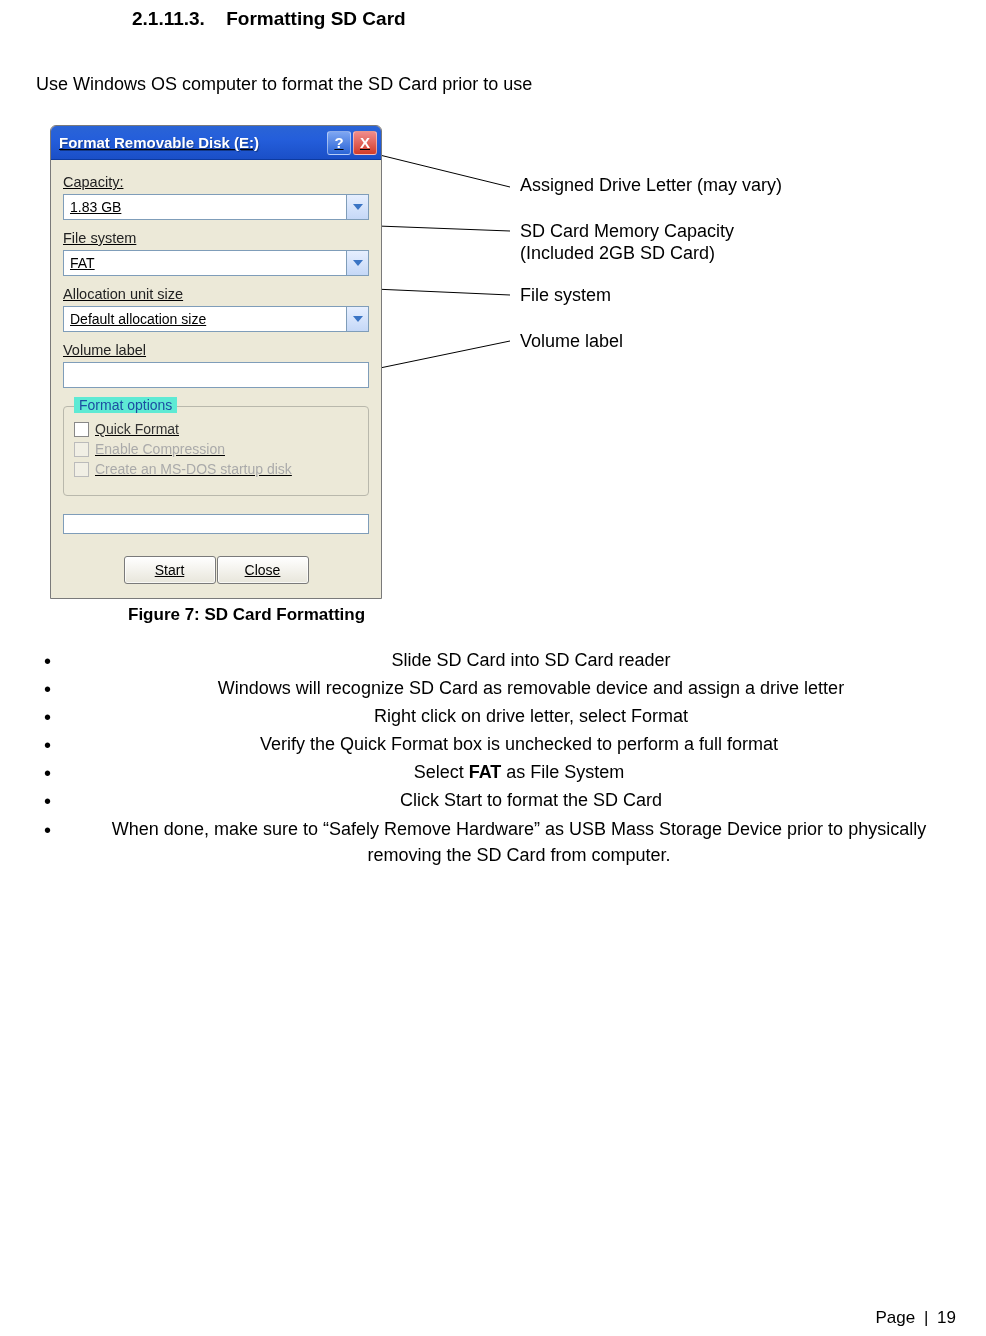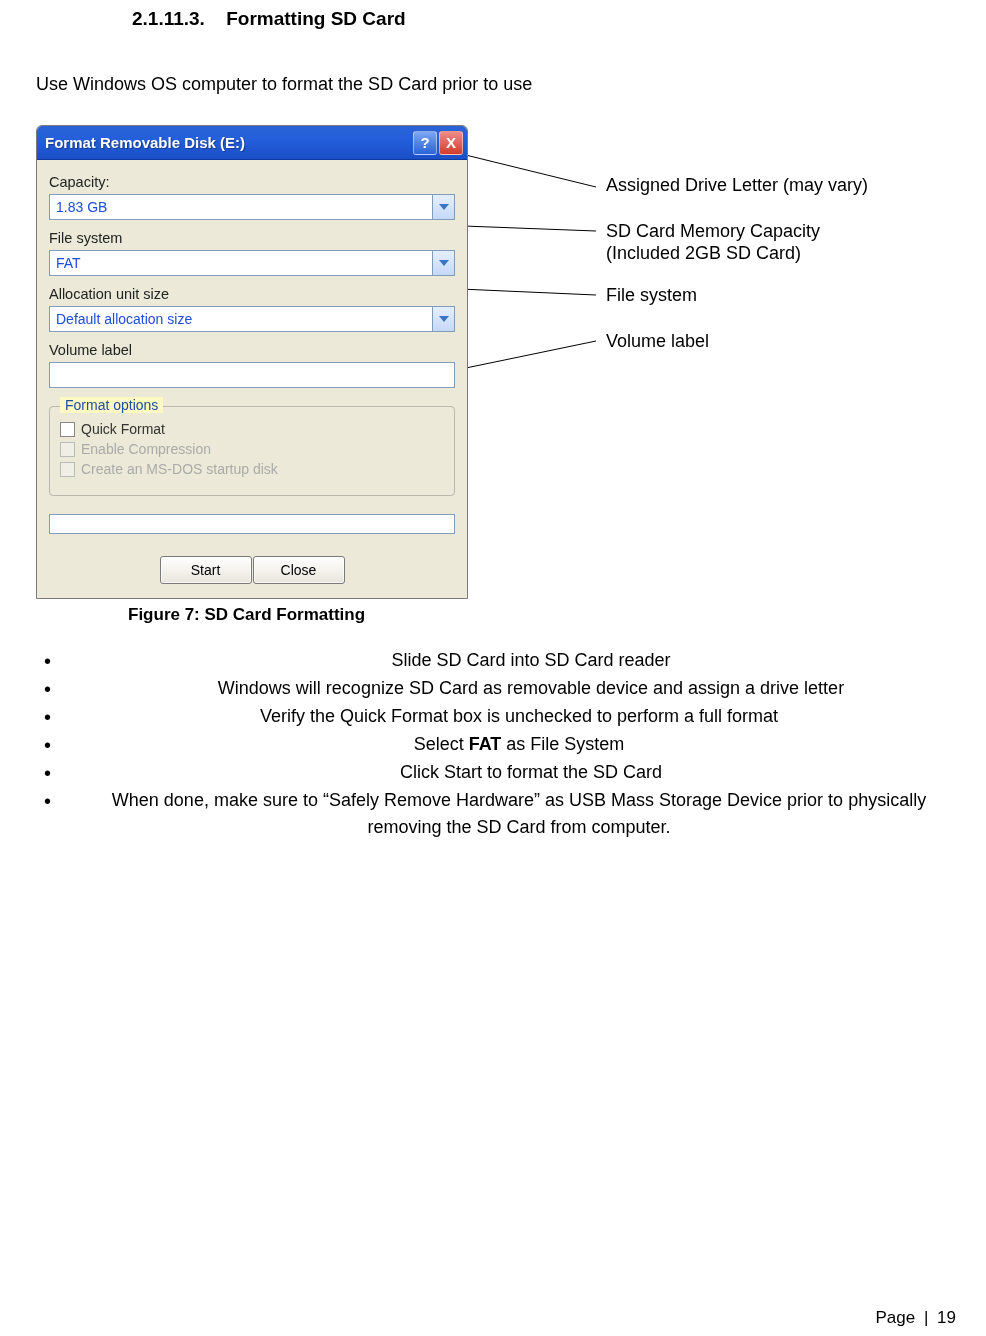--- a/index.html
+++ b/index.html
@@ -22,27 +22,29 @@
   }
   .section-no { margin-right: 16px; }
   .intro { margin-top: 44px; }
 
   
   .content-row { display: flex; align-items: flex-start; margin-top: 28px; }
 
   
   .dialog-wrap { position: relative; }
   .dialog {
-    width: 432px;
+    width: 332px;
     border: 1px solid #7a7a7a;
     background: #ece9d8;
     border-radius: 6px 6px 0 0;
     overflow: hidden;
+    margin-left: 14px;
     margin-top: 2px;
     box-shadow: 0 0 0 1px #5b6fb6 inset;
+    text-decoration: underline;
   }
   .titlebar {
     height: 34px;
     background: linear-gradient(180deg, #2a64d6 0%, #245edb 40%, #1a4fc7 100%);
     border-bottom: 1px solid #0d3aa0;
     display: flex;
     align-items: center;
     padding: 0 4px 0 8px;
     border-radius: 6px 6px 0 0;
     color: #fff;
@@ -68,21 +70,21 @@
     margin-bottom: 4px;
   }
   .fld-label:first-child { margin-top: 4px; }
   .combo, .textbox {
     width: 100%;
     height: 26px;
     border: 1px solid #7f9db9;
     background: #fff;
     display: flex; align-items: center;
     font-size: 14px;
-    color: #1d4ed8;
+    color: #000000;
     position: relative;
   }
   .combo .val, .textbox .val { flex: 1; padding: 0 6px; }
   .combo .dd {
     width: 22px; height: 100%;
     border-left: 1px solid #7f9db9;
     background: linear-gradient(180deg,#e6efff,#c5d8f7);
     display: flex; align-items: center; justify-content: center;
   }
   .combo .dd svg { width: 10px; height: 6px; }
@@ -90,21 +92,21 @@
   .groupbox {
     border: 1px solid #b9b8ac;
     border-radius: 4px;
     margin-top: 18px;
     padding: 10px 10px 14px;
     position: relative;
   }
   .groupbox .legend {
     position: absolute;
     top: -10px; left: 10px;
-    background: #fef9c3;
+    background: #5eead4;
     padding: 0 5px;
     font-size: 14px;
     color: #1c4ea1;
   }
   .chk {
     display: flex; align-items: center;
     font-size: 14px; color: #333;
     margin: 4px 0;
   }
   .chk.disabled { color: #aaa; }
@@ -296,20 +298,21 @@
       <div class="anno" style="left:138px; top:162px;">File system</div>
       <div class="anno" style="left:138px; top:208px;">Volume label</div>
     </div>
   </div>
 
   <div class="caption">Figure 7: SD Card Formatting</div>
 
   <ul class="steps">
     <li>Slide SD Card into SD Card reader</li>
     <li>Windows will recognize SD Card as removable device and assign a drive letter</li>
+    <li>Right click on drive letter, select Format</li>
     <li class="ind1">Verify the Quick Format box is unchecked to perform a full format</li>
     <li class="ind1">
       <span>Select </span><b>FAT</b><span> as File System</span>
     </li>
     <li>Click Start to format the SD Card</li>
     <li class="ind1">When done, make sure to “Safely Remove Hardware” as USB Mass Storage Device prior to physically removing the SD Card from computer.</li>
   </ul>
 
   <div class="footer">
     <span>Page</span>

